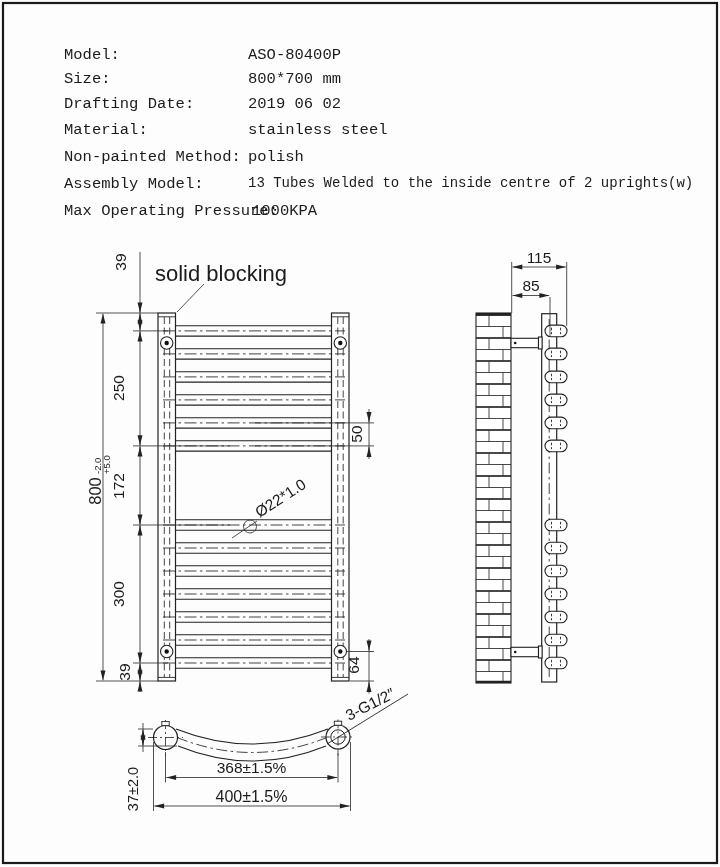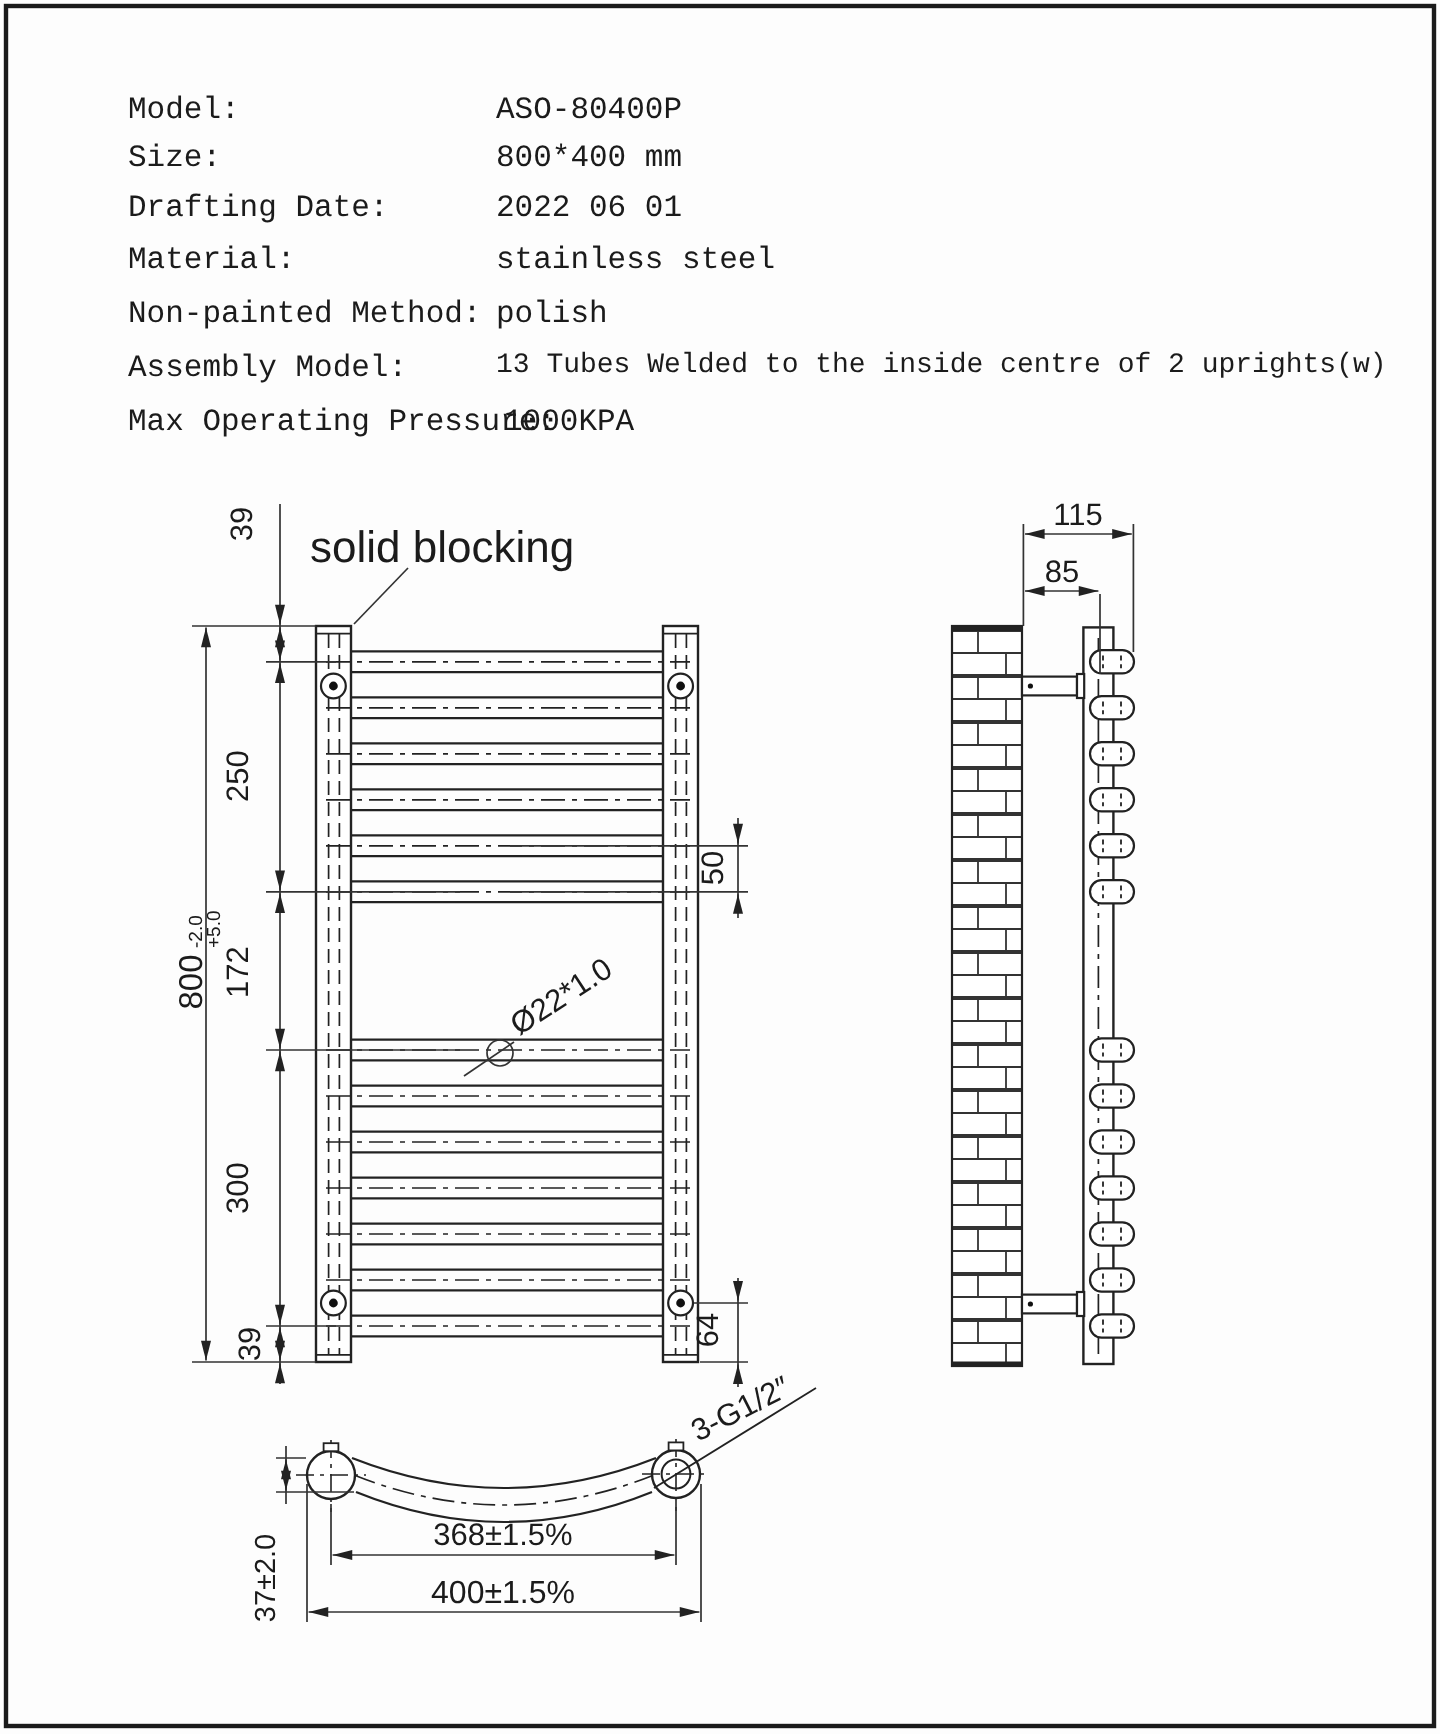--- a/index.html
+++ b/index.html
@@ -18,22 +18,22 @@
   .big{font-size:22px;}
   .tol{font-size:9.5px;}
 </style>
 </head>
 <body>
 
 <div id="page">
 
   <div id="spec">
     <div class="srow" style="top:46px"><span class="lab">Model:</span><span class="val">ASO-80400P</span></div>
-    <div class="srow" style="top:70px"><span class="lab">Size:</span><span class="val">800*400 mm</span></div>
-    <div class="srow" style="top:95px"><span class="lab">Drafting Date:</span><span class="val">2022 06 01</span></div>
+    <div class="srow" style="top:70px"><span class="lab">Size:</span><span class="val">800*700 mm</span></div>
+    <div class="srow" style="top:95px"><span class="lab">Drafting Date:</span><span class="val">2019 06 02</span></div>
     <div class="srow" style="top:121px"><span class="lab">Material:</span><span class="val">stainless steel</span></div>
     <div class="srow" style="top:148px"><span class="lab">Non-painted Method:</span><span class="val">polish</span></div>
     <div class="srow r5" style="top:175px"><span class="lab">Assembly Model:</span><span class="val">13 Tubes Welded to the inside centre of 2 uprights(w)</span></div>
     <div class="srow" style="top:202px"><span class="lab">Max Operating Pressure:</span><span class="val" style="left:188px">1000KPA</span></div>
   </div>
 
   <svg width="720" height="867" viewBox="0 0 720 867">
     <defs>
       <marker id="ae" orient="auto" markerUnits="userSpaceOnUse" markerWidth="12" markerHeight="8" refX="0" refY="0" viewBox="-10 -3 11 6">
         <path d="M0,0 L-9,2.3 L-9,-2.3 Z" fill="#222"></path>

